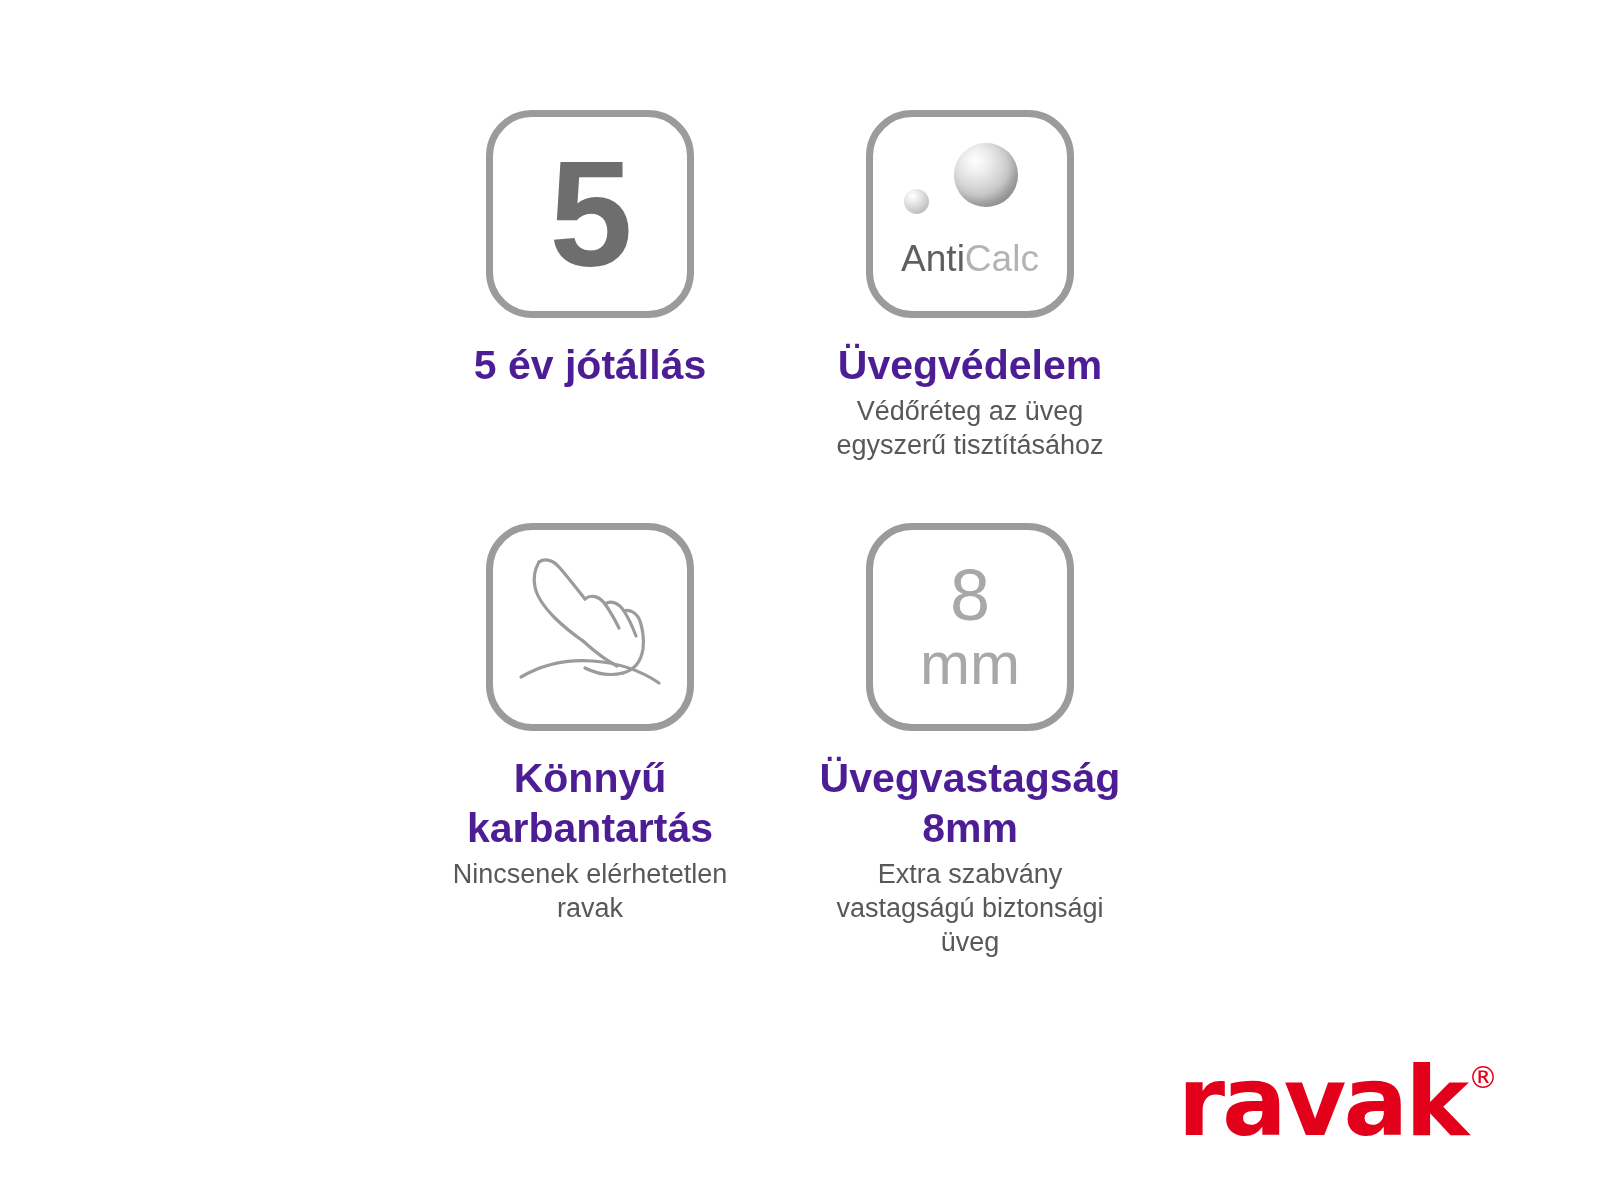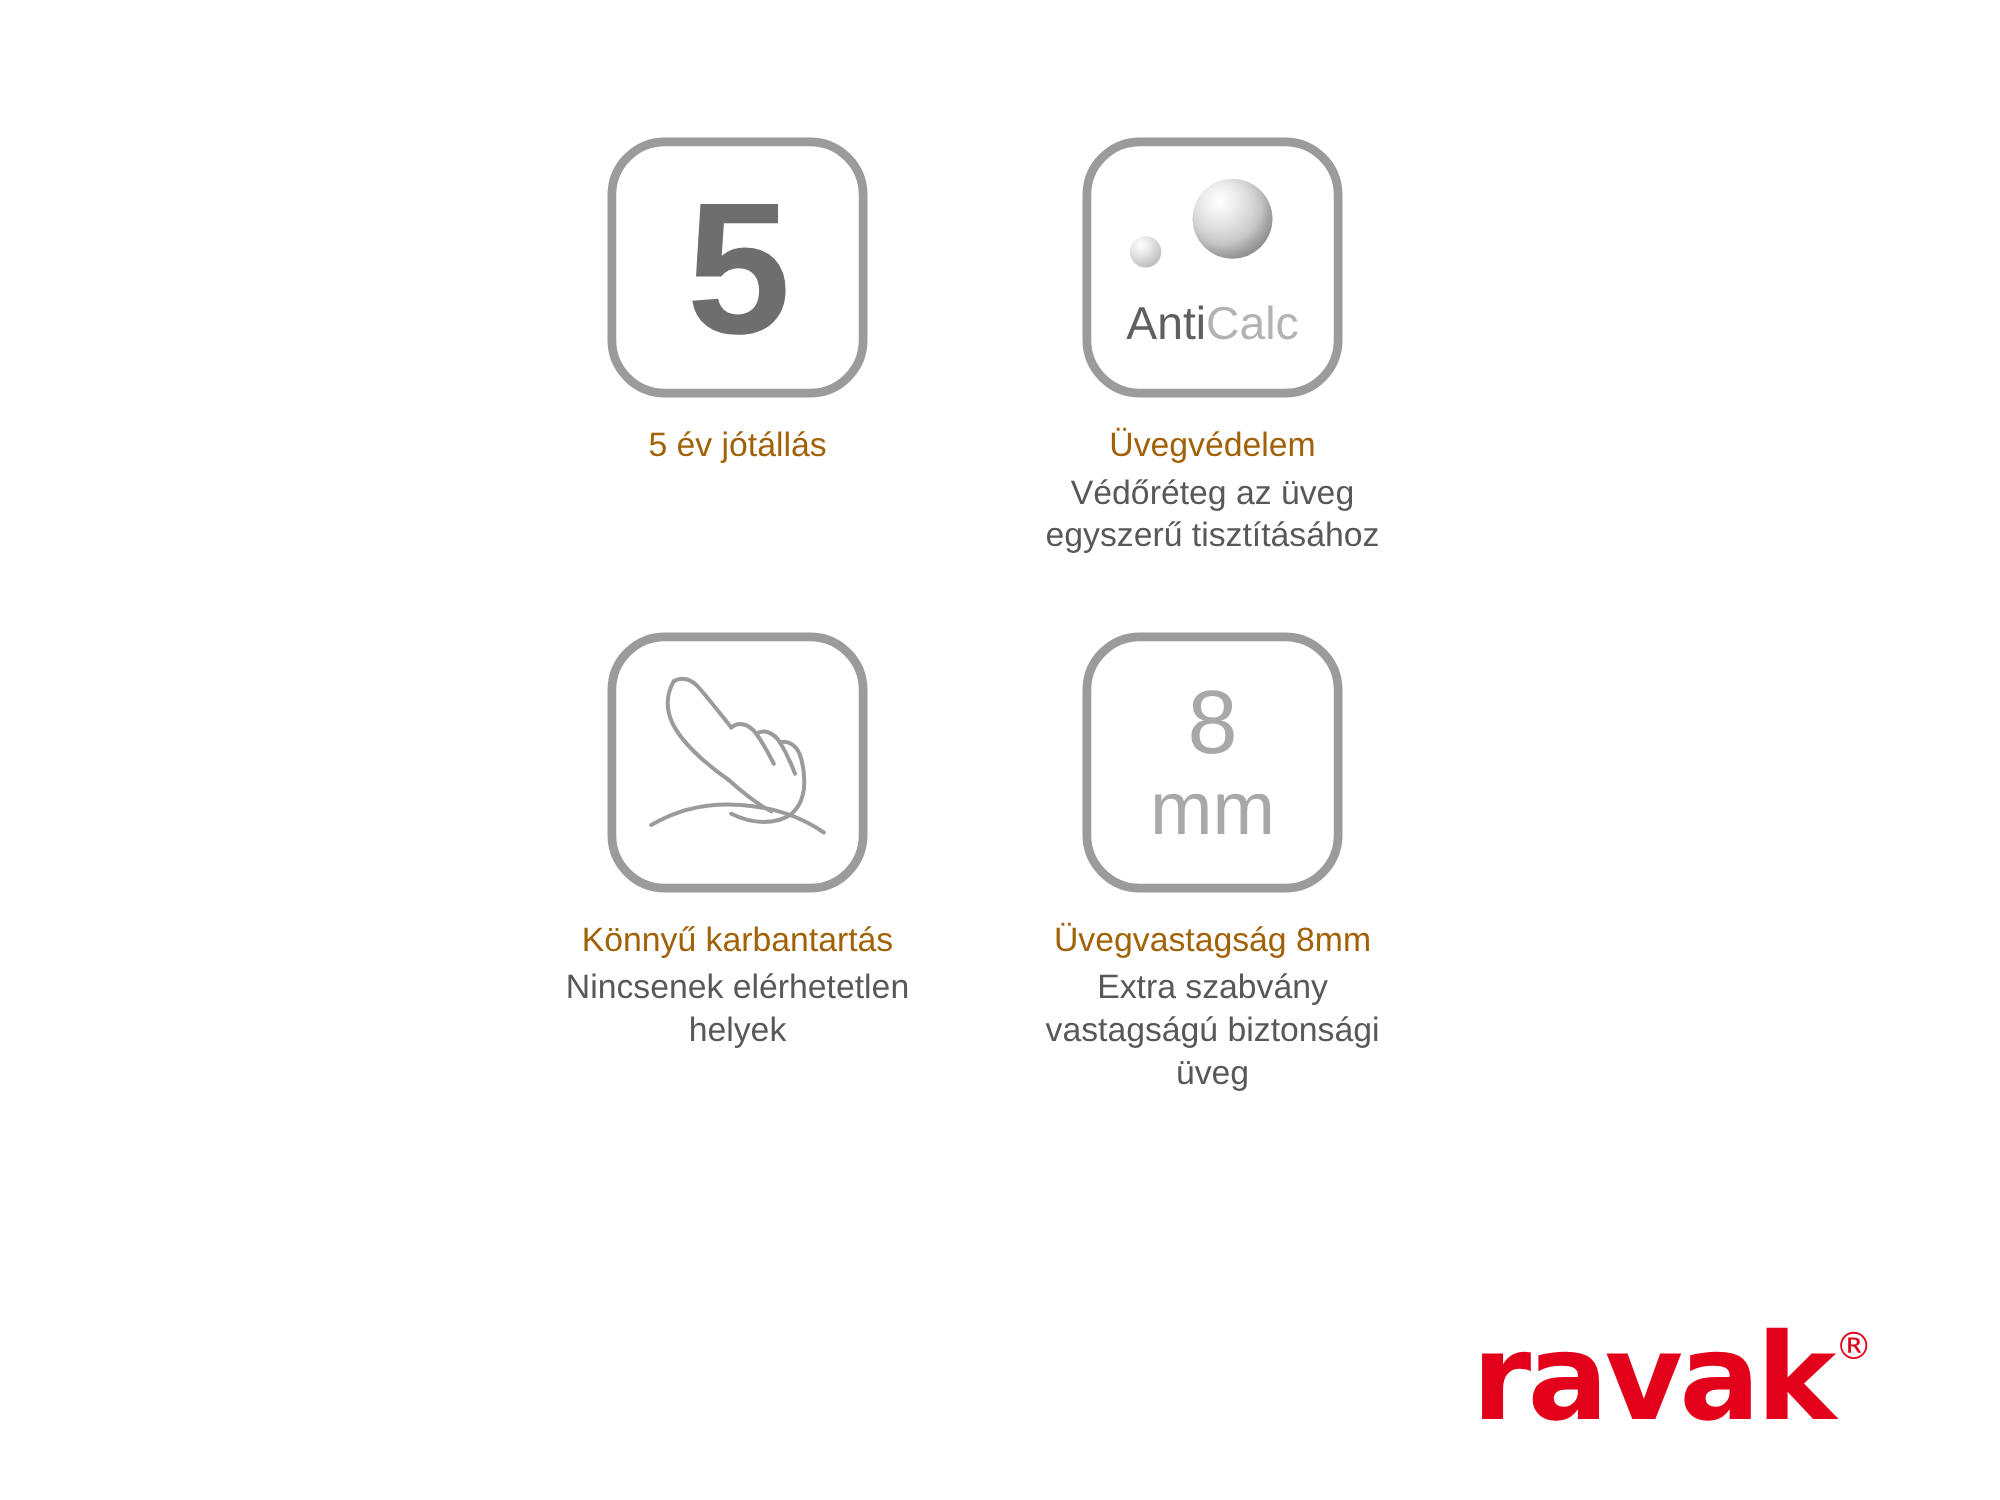--- a/index.html
+++ b/index.html
@@ -49,23 +49,23 @@
     background: #fff;
   }
 
   .feature-text {
     margin-top: 22px;
     text-align: center;
     width: 320px;
   }
 
   .feature-title {
-    font-size: 27px;
-    font-weight: normal;
-    color: #a16207;
+    font-size: 41px;
+    font-weight: bold;
+    color: #4c1d95;
     line-height: 1.22;
     margin: 0 0 4px 0;
   }
 
   .feature-desc {
     font-size: 27px;
     color: #58585a;
     line-height: 1.27;
     margin: 0;
   }
@@ -194,21 +194,21 @@
             <path d="M100 62 C106 58 114 61 119 69 C124 77 128 86 131 94"></path>
             <path d="M119 69 C125 67 132 71 135 79 C138 88 139 98 138 107 C136 120 129 128 118 131"></path>
             <path d="M78 99 C88 108 100 118 112 124"></path>
             <path d="M118 131 C106 134 92 132 80 126"></path>
             <path d="M16 135 C38 122 62 117 88 119 C116 121 138 130 154 141"></path>
           </g>
         </svg>
       </div>
       <div class="feature-text">
         <p class="feature-title">Könnyű karbantartás</p>
-        <p class="feature-desc">Nincsenek elérhetetlen helyek</p>
+        <p class="feature-desc">Nincsenek elérhetetlen ravak</p>
       </div>
     </div>
 
     <div class="feature">
       <div class="icon-box">
         <div class="mm-wrap">
           <span class="mm-num">8</span>
           <span class="mm-unit">mm</span>
         </div>
       </div>

